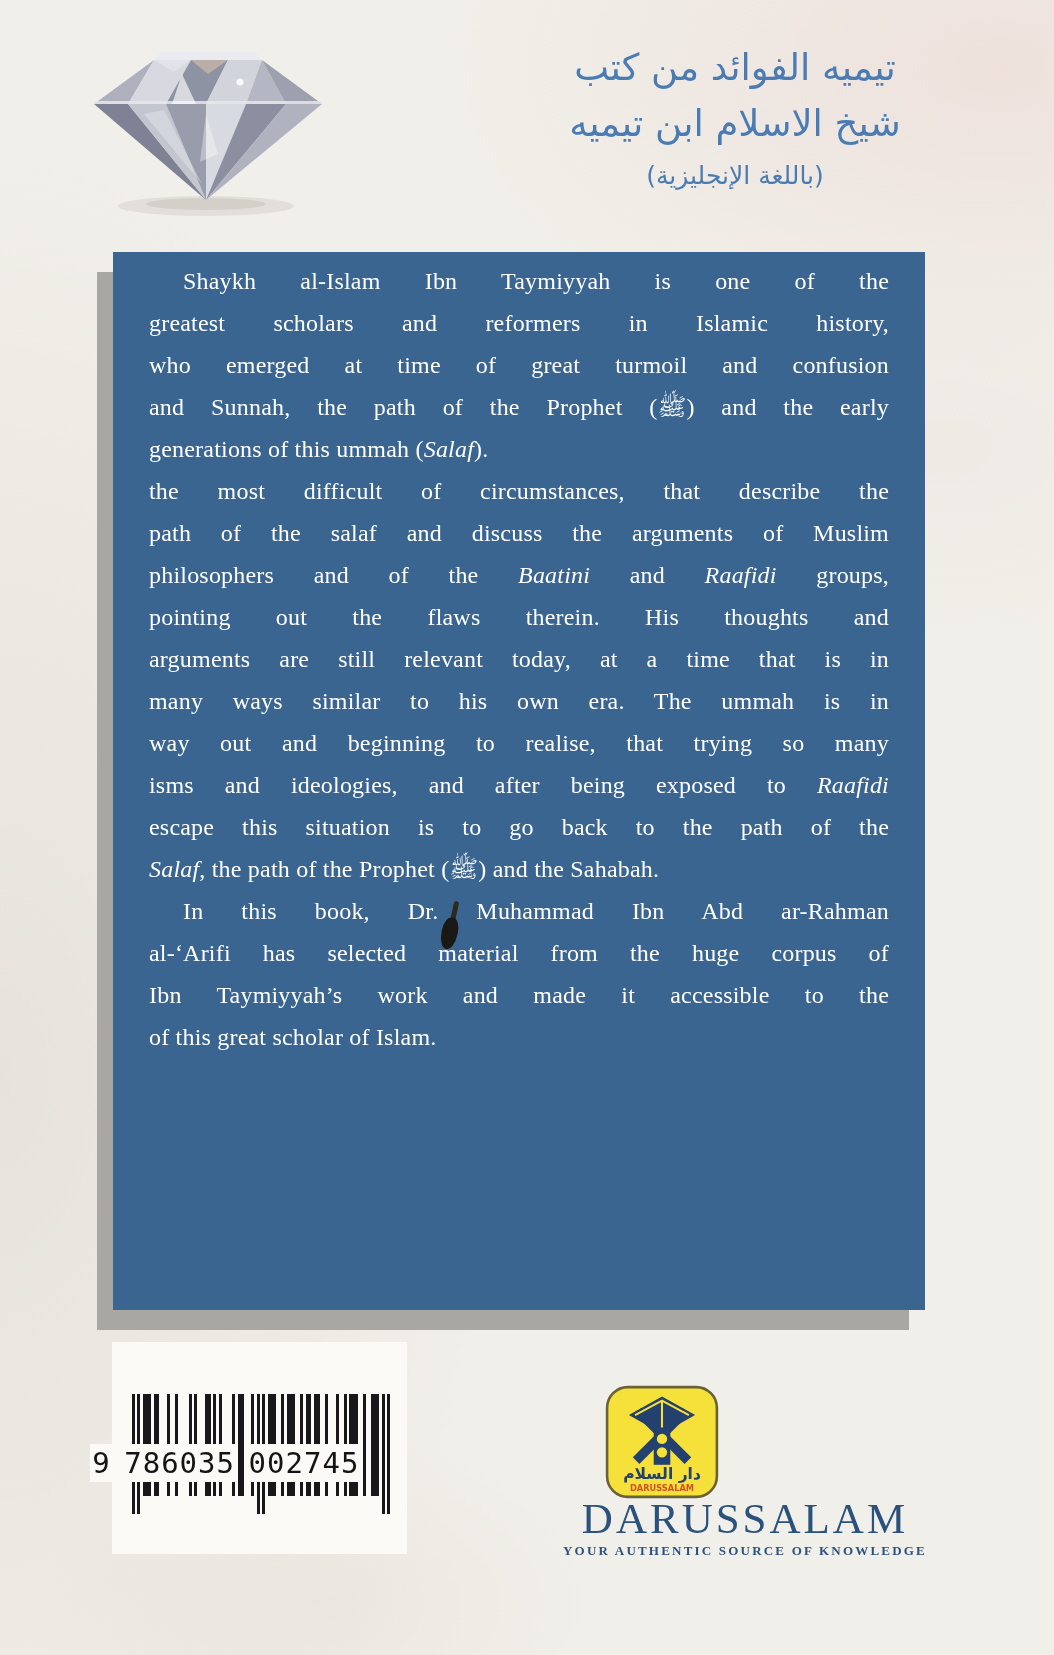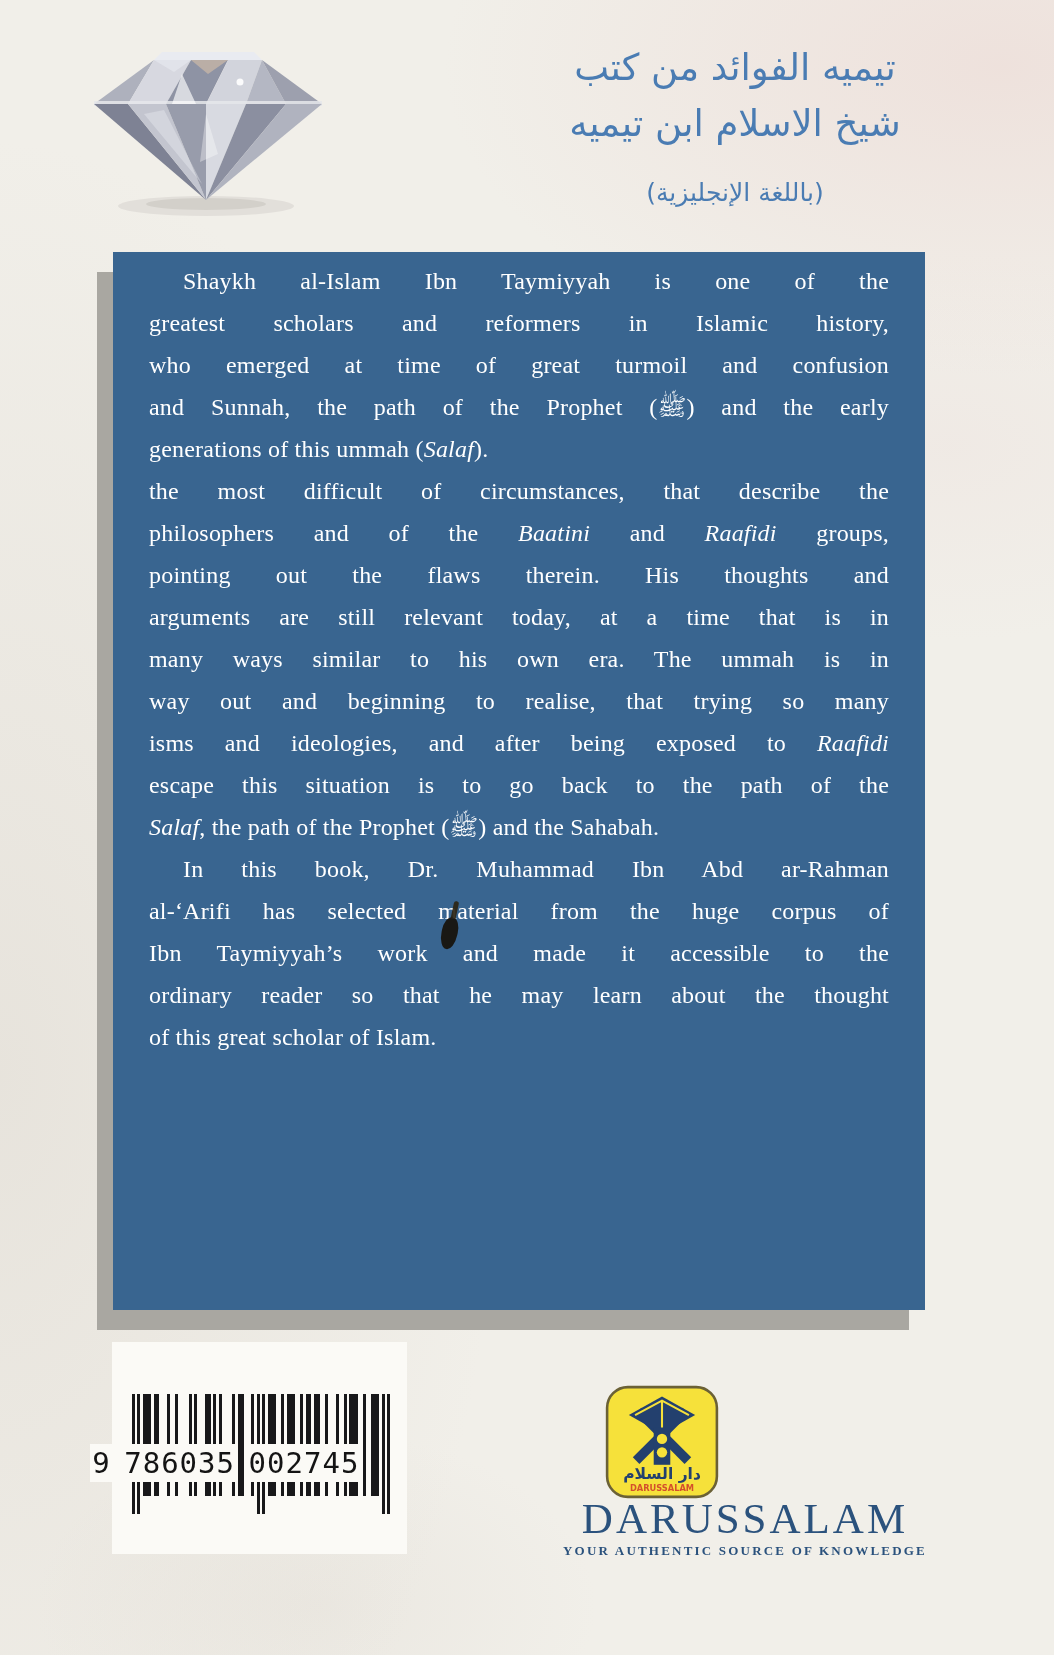--- a/index.html
+++ b/index.html
@@ -21,21 +21,21 @@
   
   .diamond{position:absolute;left:84px;top:44px;width:248px;height:178px;}
 
   
   .arabic{
     position:absolute;left:490px;top:40px;width:490px;text-align:center;
     font-family:"DejaVu Sans", sans-serif;
   }
   .ar-line1{font-size:37px;line-height:56px;}
   .ar-line2{font-size:37px;line-height:56px;}
-  .ar-sub{font-size:25px;line-height:44px;margin-top:19px;}
+  .ar-sub{font-size:25px;line-height:44px;margin-top:2px;}
 
   
   .panel{
     position:absolute;left:113px;top:252px;width:812px;height:1058px;
     background:#396590;
     box-shadow:-16px 20px 0 #a9a7a1;
     box-sizing:border-box;
     padding:8px 36px 0 36px;
   }
   #panel-text{
@@ -115,32 +115,32 @@
   </div>
 
   <div class="panel">
     <div id="panel-text">
         <div class="line pfirst">Shaykh al-Islam Ibn Taymiyyah is one of the</div>
         <div class="line">greatest scholars and reformers in Islamic history,</div>
         <div class="line">who emerged at time of great turmoil and confusion</div>
         <div class="line">and Sunnah, the path of the Prophet (ﷺ) and the early</div>
         <div class="line plast">generations of this ummah (<em>Salaf</em>).</div>
         <div class="line">the most difficult of circumstances, that describe the</div>
+        <div class="line">path of the salaf and discuss the arguments of Muslim</div>
         <div class="line">philosophers and of the <em>Baatini</em> and <em>Raafidi</em> groups,</div>
         <div class="line">pointing out the flaws therein. His thoughts and</div>
         <div class="line">arguments are still relevant today, at a time that is in</div>
         <div class="line">many ways similar to his own era. The ummah is in</div>
         <div class="line">way out and beginning to realise, that trying so many</div>
         <div class="line">isms and ideologies, and after being exposed to <em>Raafidi</em></div>
         <div class="line">escape this situation is to go back to the path of the</div>
         <div class="line plast"><em>Salaf</em>, the path of the Prophet (ﷺ) and the Sahabah.</div>
         <div class="line pfirst">In this book, Dr. Muhammad Ibn Abd ar-Rahman</div>
         <div class="line">al-‘Arifi has selected material from the huge corpus of</div>
         <div class="line">Ibn Taymiyyah’s work and made it accessible to the</div>
-        <div class="line">ordinary reader so that he may learn about the thought</div>
         <div class="line plast">of this great scholar of Islam.</div>
       </div>
   </div>
 
   <div class="blot"></div>
 
   <div class="barcode-patch">
     <div class="bars" id="bars">
         <div class="bar tall" style="left: 0px;"></div>
         <div class="bar tall" style="left: 5.43158px;"></div>

